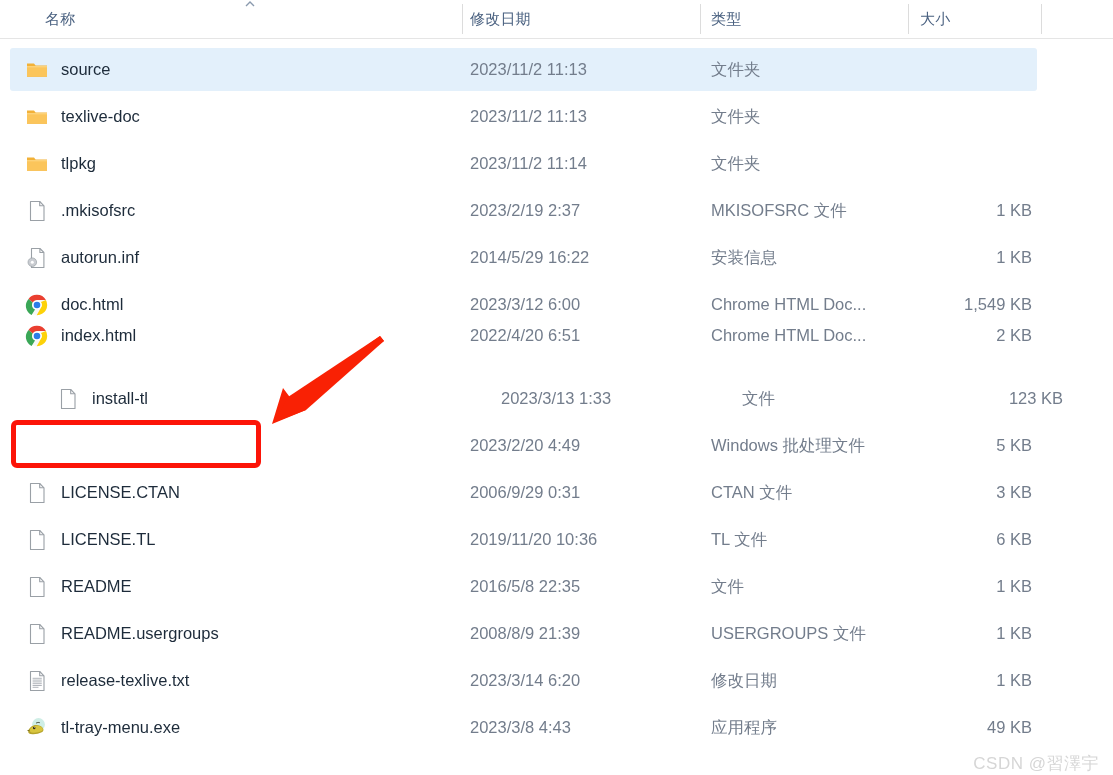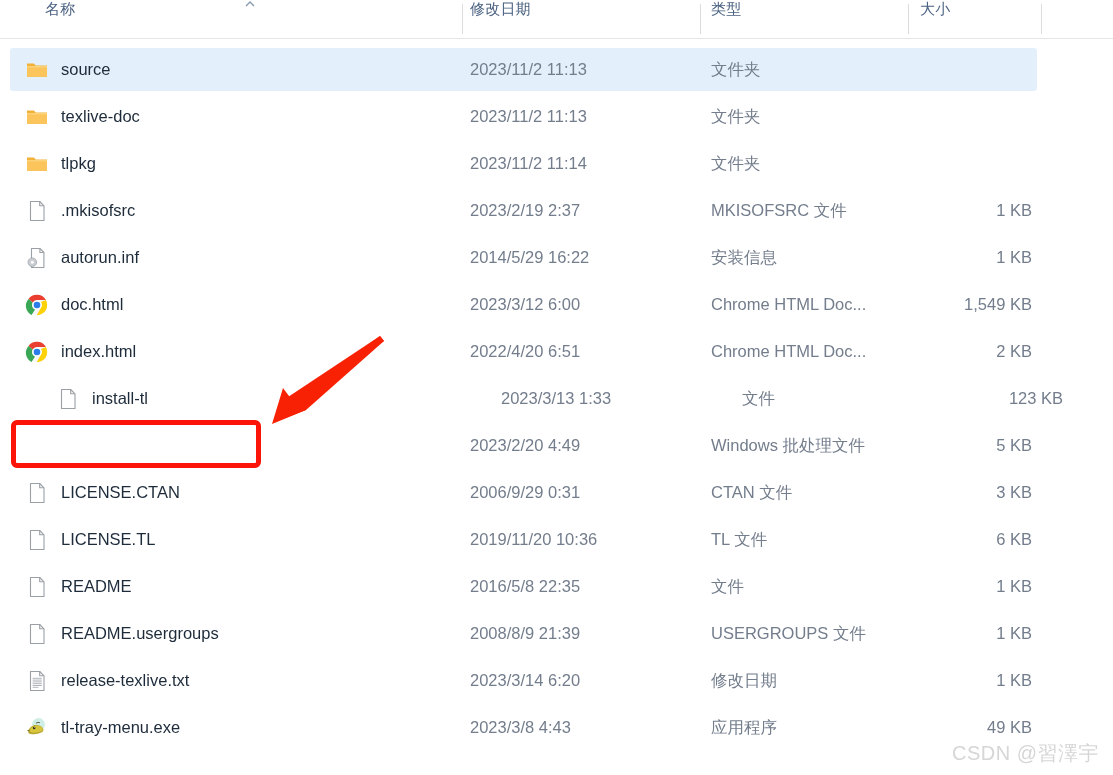--- a/index.html
+++ b/index.html
@@ -23,21 +23,21 @@
   .header {
     position: absolute;
     left: 0; top: 0;
     width: 1113px; height: 38px;
     background: #ffffff;
     border-bottom: 1px solid #e5e5e5;
   }
   .header-cell {
     position: absolute;
     top: 0; height: 38px;
-    display: flex; align-items: flex-start;
+    display: flex; align-items: center;
     font-size: 15px;
     color: #4a6180;
     letter-spacing: .2px;
   }
   .header-divider {
     position: absolute;
     top: 4px; height: 30px;
     width: 1px;
     background: #dcdcdc;
   }
@@ -109,22 +109,22 @@
   .annot-arrow {
     position: absolute;
     left: 262px; top: 330px;
     width: 130px; height: 100px;
     pointer-events: none;
   }
 
   
   .watermark {
     position: absolute;
-    right: 14px; bottom: 8px;
-    font-size: 20px;
+    right: 14px; bottom: 0;
+    font-size: 17px;
     color: #d6d6d6;
     letter-spacing: .5px;
     font-family: "Liberation Sans", "DejaVu Sans", sans-serif;
   }
 </style>
 </head>
 <body>
 
 <div id="explorer">
 
@@ -280,21 +280,21 @@
         <div class="cell date">
           <span>2023/3/12 6:00</span>
         </div>
         <div class="cell type">
           <span>Chrome HTML Doc...</span>
         </div>
         <div class="cell size">
           <span>1,549 KB</span>
         </div>
       </div>
-      <div class="row" style="top: 328px;">
+      <div class="row" style="top: 312px;">
         <div class="cell name">
           <span class="ic">
             <svg width="24" height="24" viewBox="0 0 24 24">
               <circle cx="12" cy="12" r="10.2" fill="#f7f7f7"></circle>
               <path d="M12 1.8A10.2 10.2 0 0 1 20.9 7H12a5 5 0 0 0-4.4 2.6L3.5 5.9A10.2 10.2 0 0 1 12 1.8z" fill="#ea3f30"></path>
               <path d="M3.5 5.9l4.1 3.7A5 5 0 0 0 7 12a5 5 0 0 0 3 4.6l-3.4 5.3A10.2 10.2 0 0 1 3.5 5.9z" fill="#3aa757"></path>
               <path d="M20.9 7a10.2 10.2 0 0 1-8.9 15.2h-.3l4.2-7.4A5 5 0 0 0 17 12a5 5 0 0 0-1-3z" fill="#fdd209"></path>
               <circle cx="12" cy="12" r="4.6" fill="#ffffff"></circle>
               <circle cx="12" cy="12" r="3.3" fill="#2b7de9"></circle>
             </svg>

